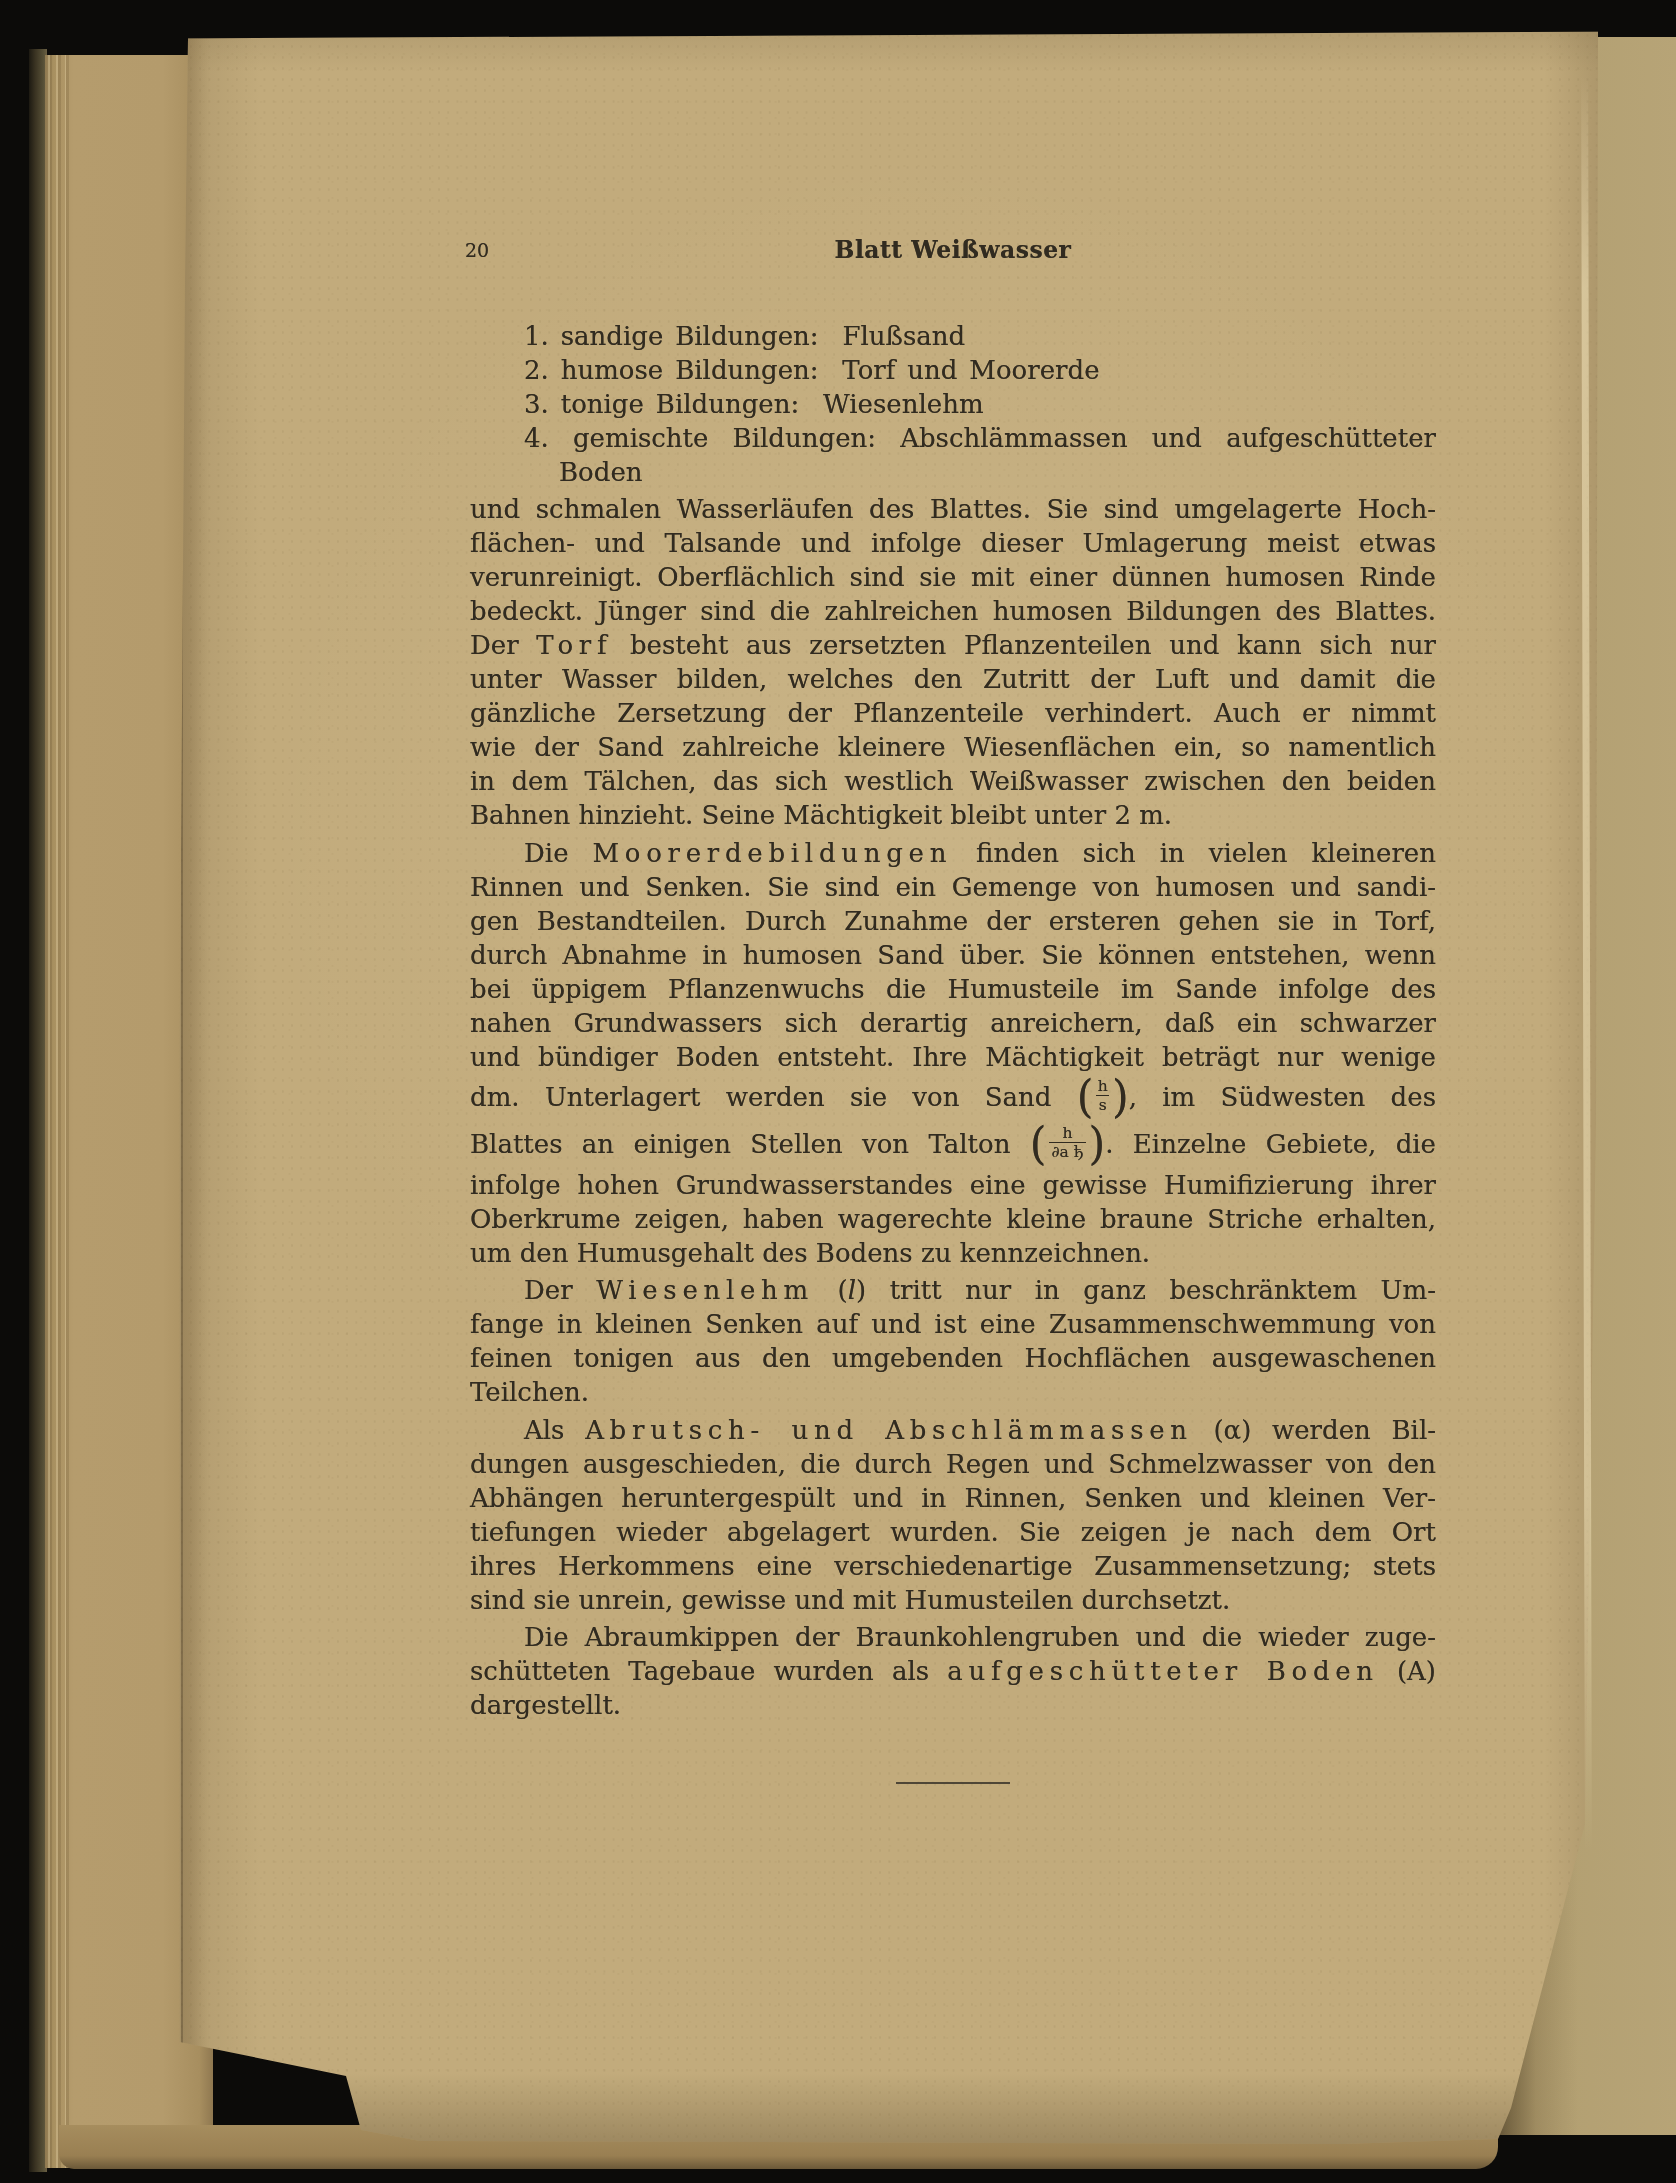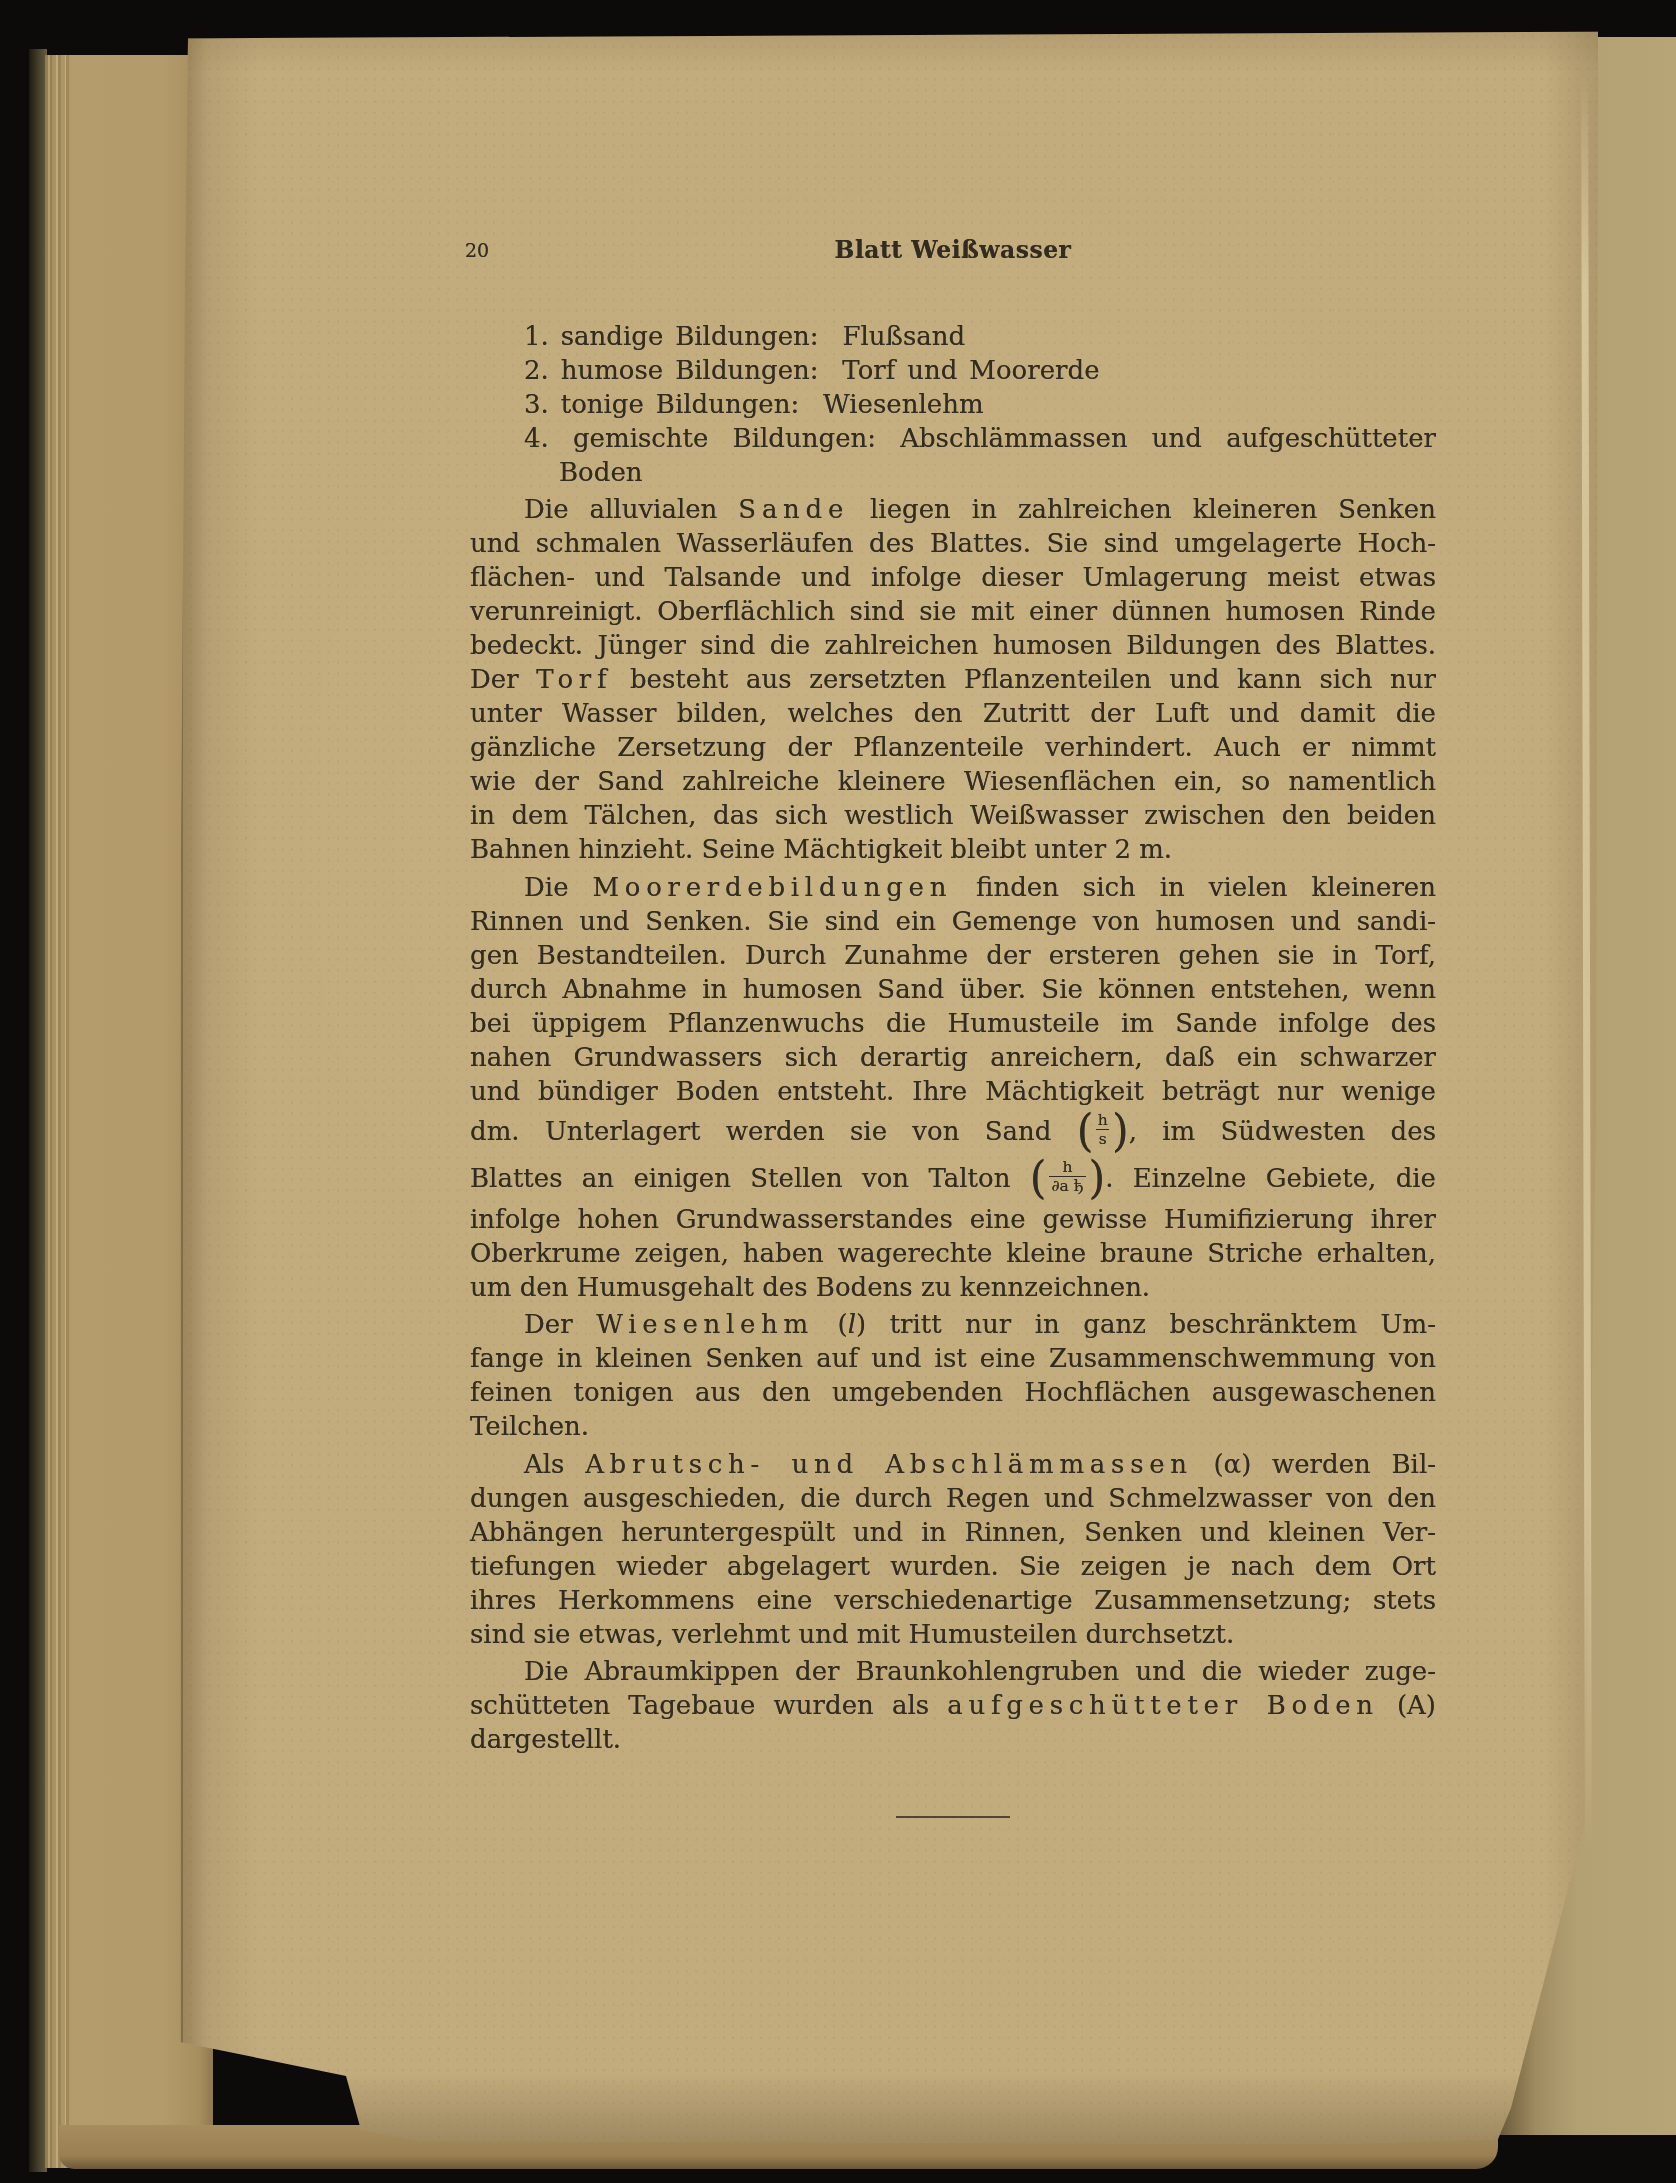--- a/index.html
+++ b/index.html
@@ -113,21 +113,20 @@
     </div>
     <div class="formation-list">
         <div class="list-line">1. sandige Bildungen:  Flußsand</div>
         <div class="list-line">2. humose Bildungen:  Torf und Moorerde</div>
         <div class="list-line">3. tonige Bildungen:  Wiesenlehm</div>
         <div class="list-line justify">4. gemischte Bildungen: Abschlämmassen und aufgeschütteter</div>
         <div class="list-line cont">Boden</div>
       </div>
     <div>
         <div class="para">
-          <div class="tline first"><span class="">Die alluvialen </span><span class="sperr">Sande</span><span class=""> liegen in zahlreichen kleineren Senken</span></div>
           <div class="tline"><span class="">und schmalen Wasserläufen des Blattes. Sie sind umgelagerte Hoch-</span></div>
           <div class="tline"><span class="">flächen- und Talsande und infolge dieser Umlagerung meist etwas</span></div>
           <div class="tline"><span class="">verunreinigt. Oberflächlich sind sie mit einer dünnen humosen Rinde</span></div>
           <div class="tline"><span class="">bedeckt. Jünger sind die zahlreichen humosen Bildungen des Blattes.</span></div>
           <div class="tline"><span class="">Der </span><span class="sperr">Torf</span><span class=""> besteht aus zersetzten Pflanzenteilen und kann sich nur</span></div>
           <div class="tline"><span class="">unter Wasser bilden, welches den Zutritt der Luft und damit die</span></div>
           <div class="tline"><span class="">gänzliche Zersetzung der Pflanzenteile verhindert. Auch er nimmt</span></div>
           <div class="tline"><span class="">wie der Sand zahlreiche kleinere Wiesenflächen ein, so namentlich</span></div>
           <div class="tline"><span class="">in dem Tälchen, das sich westlich Weißwasser zwischen den beiden</span></div>
           <div class="tline last"><span class="">Bahnen hinzieht. Seine Mächtigkeit bleibt unter 2 m.</span></div>
@@ -165,21 +164,21 @@
           <div class="tline"><span class="">fange in kleinen Senken auf und ist eine Zusammenschwemmung von</span></div>
           <div class="tline"><span class="">feinen tonigen aus den umgebenden Hochflächen ausgewaschenen</span></div>
           <div class="tline last"><span class="">Teilchen.</span></div>
         </div>
         <div class="para">
           <div class="tline first"><span class="">Als </span><span class="sperr">Abrutsch- und Abschlämmassen</span><span class=""> (α) werden Bil-</span></div>
           <div class="tline"><span class="">dungen ausgeschieden, die durch Regen und Schmelzwasser von den</span></div>
           <div class="tline"><span class="">Abhängen heruntergespült und in Rinnen, Senken und kleinen Ver-</span></div>
           <div class="tline"><span class="">tiefungen wieder abgelagert wurden. Sie zeigen je nach dem Ort</span></div>
           <div class="tline"><span class="">ihres Herkommens eine verschiedenartige Zusammensetzung; stets</span></div>
-          <div class="tline last"><span class="">sind sie etwas, verlehmt und mit Humusteilen durchsetzt.</span></div>
+          <div class="tline last"><span class="">sind sie unrein, gewisse und mit Humusteilen durchsetzt.</span></div>
         </div>
         <div class="para">
           <div class="tline first"><span class="">Die Abraumkippen der Braunkohlengruben und die wieder zuge-</span></div>
           <div class="tline"><span class="">schütteten Tagebaue wurden als </span><span class="sperr">aufgeschütteter Boden</span><span class=""> (A)</span></div>
           <div class="tline last"><span class="">dargestellt.</span></div>
         </div>
       </div>
     <hr class="section-divider">
   </div>
 </div>

